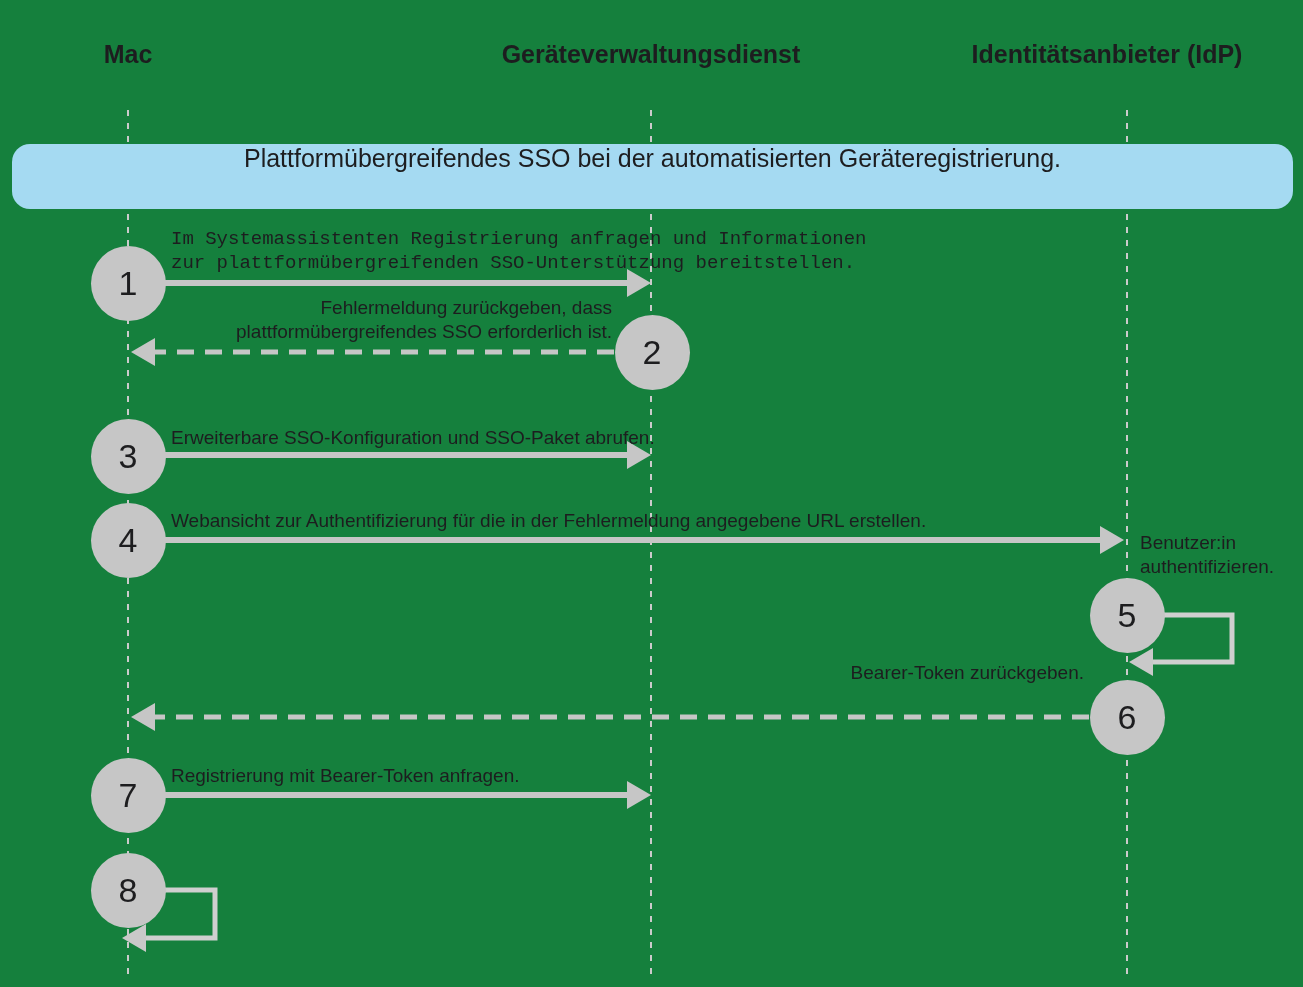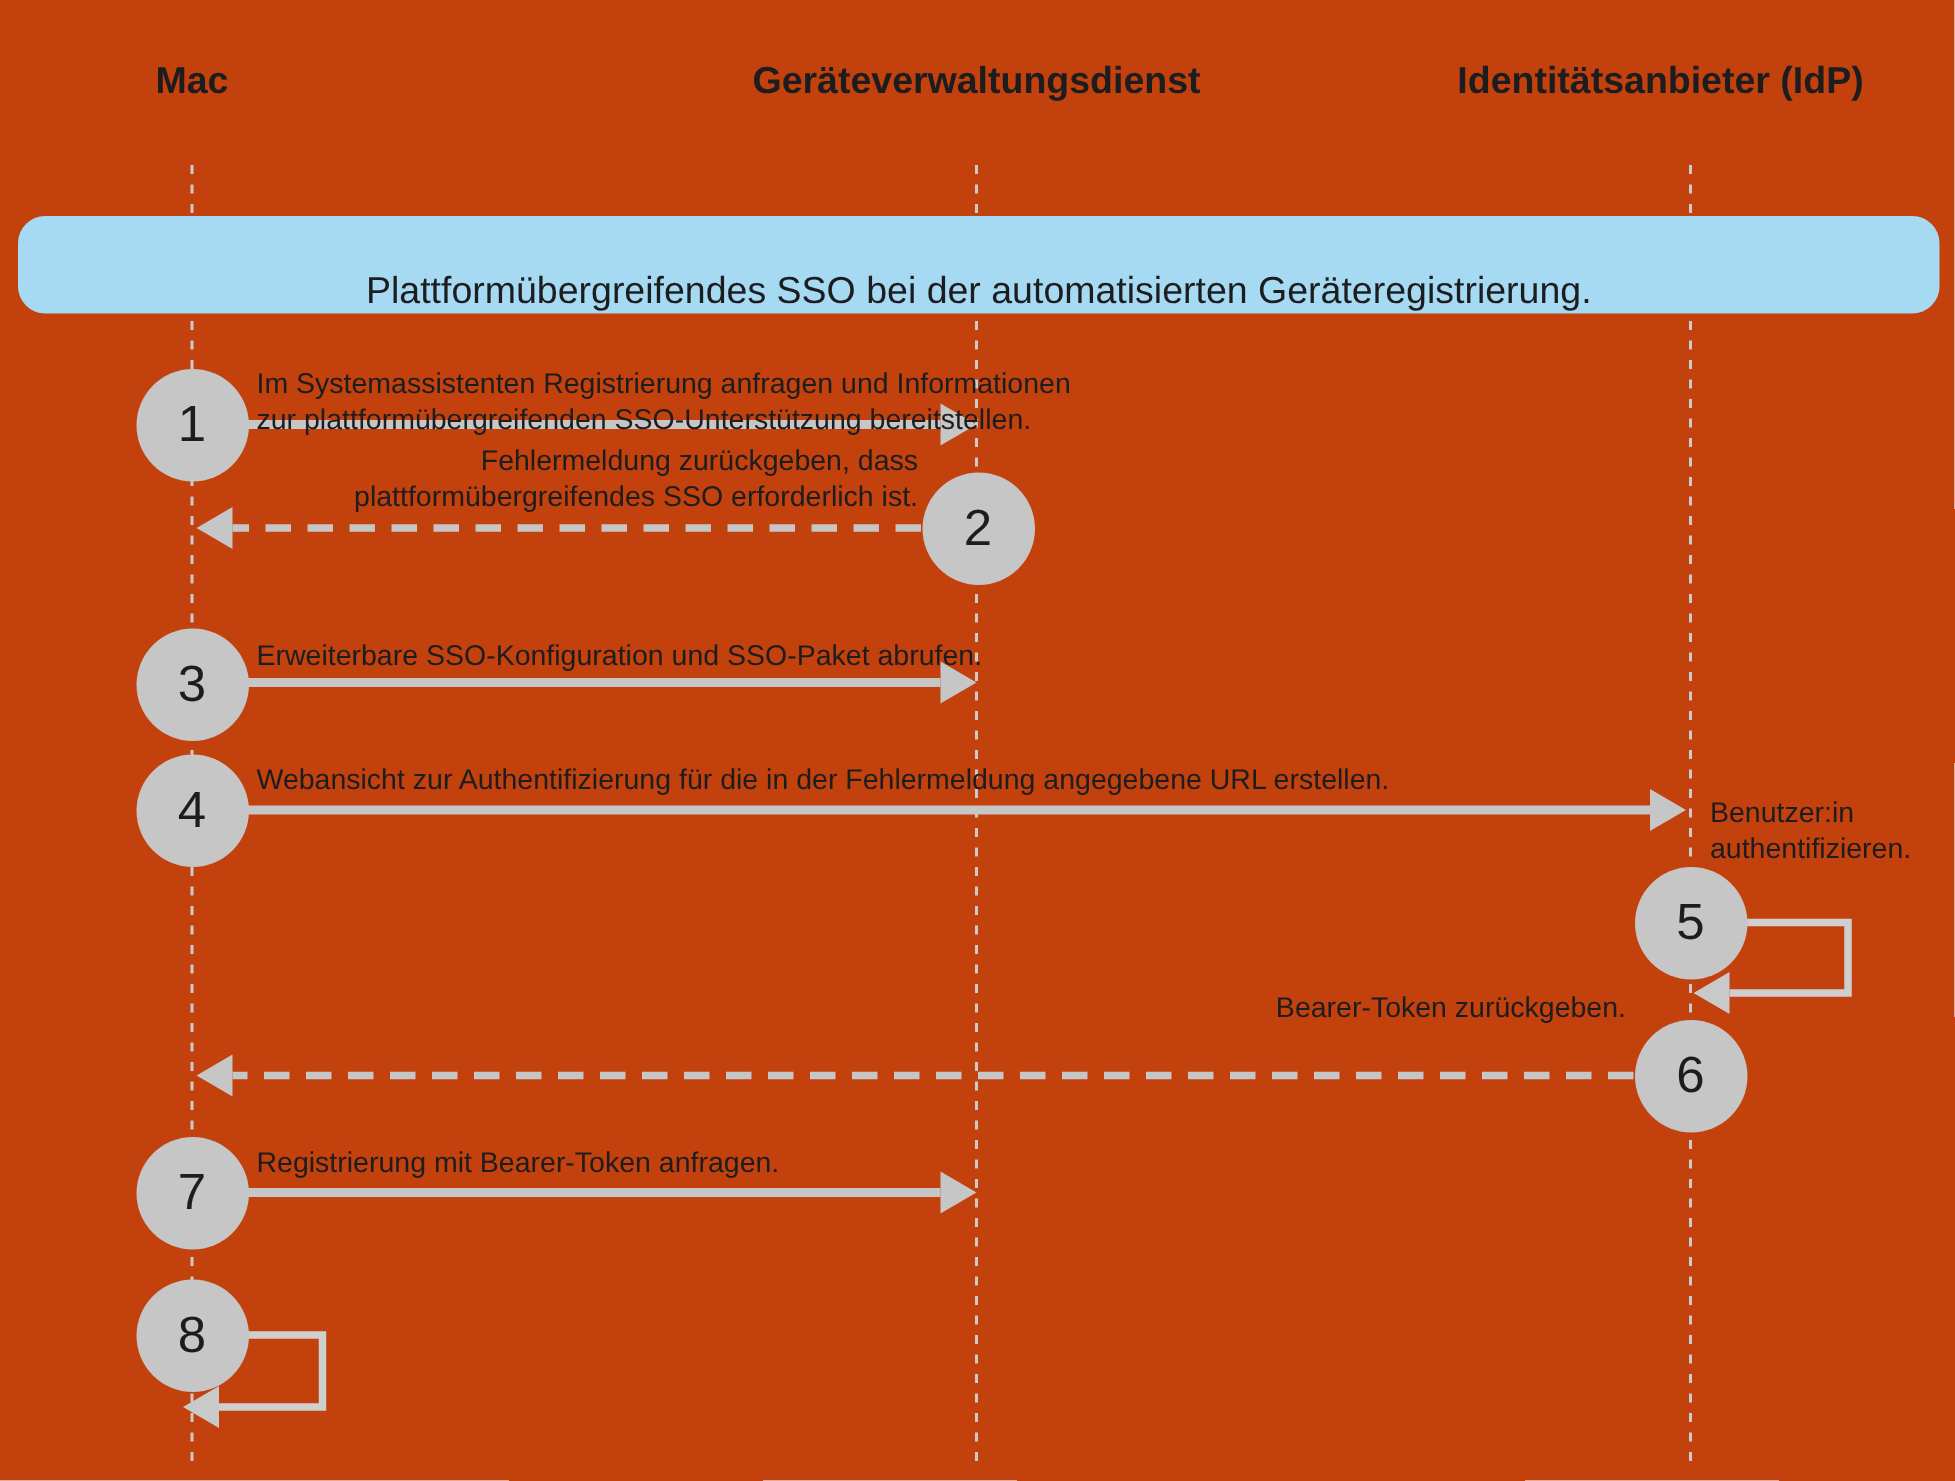--- a/index.html
+++ b/index.html
@@ -1,40 +1,40 @@
 <!DOCTYPE html>
 <html><head>
 <meta charset="utf-8">
 <style>
   html,body{margin:0;padding:0;background:#ffffff;}
   .canvas{
     position:relative;
     width:1303px;height:987px;
-    background:#c2410c;
+    background:#15803d;
     font-family:"Liberation Sans","DejaVu Sans",sans-serif;
     color:#1d1d1f;
     overflow:hidden;
   }
   svg.layer{position:absolute;left:0;top:0;}
   .lifeline{stroke:#cbcbcb;stroke-width:2;stroke-dasharray:6 7;fill:none;}
   .msg-solid{stroke:#c6c6c6;stroke-width:6;fill:none;}
   .msg-dashed{stroke:#c6c6c6;stroke-width:5;stroke-dasharray:17 11;fill:none;}
   .loop{stroke:#cfcfcf;stroke-width:5;fill:none;}
   .head{fill:#c6c6c6;stroke:none;}
   .head-loop{fill:#c9c9c9;stroke:none;}
   .actor-label{
     position:absolute;top:40px;
     transform:translateX(-50%);
     font-size:25px;font-weight:600;line-height:28px;
     white-space:nowrap;
   }
   .banner{
     position:absolute;left:12px;top:144px;width:1281px;height:65px;
     background:#a5daf2;border-radius:18px;
-    display:flex;align-items:flex-end;justify-content:center;
+    display:flex;align-items:flex-start;justify-content:center;
   }
   .banner-text{font-size:25px;font-weight:400;}
   .step-circle{
     position:absolute;width:75px;height:75px;border-radius:50%;
     background:#c6c6c6;
     display:flex;align-items:center;justify-content:center;
     font-size:34px;font-weight:400;color:#1d1d1f;
   }
   .msg{
     position:absolute;
@@ -105,21 +105,21 @@
 
   <div class="step-circle" style="left:90.5px;top:245.5px;">1</div>
   <div class="step-circle" style="left:614.5px;top:314.5px;">2</div>
   <div class="step-circle" style="left:90.5px;top:418.5px;">3</div>
   <div class="step-circle" style="left:90.5px;top:502.5px;">4</div>
   <div class="step-circle" style="left:1089.5px;top:577.5px;">5</div>
   <div class="step-circle" style="left:1089.5px;top:679.5px;">6</div>
   <div class="step-circle" style="left:90.5px;top:757.5px;">7</div>
   <div class="step-circle" style="left:90.5px;top:852.5px;">8</div>
 
-  <div class="msg" style="left:171px;top:245px;">Im Systemassistenten Registrierung anfragen und Informationen
+  <div class="msg" style="left:171px;top:227px;font-family:Liberation Mono, monospace;">Im Systemassistenten Registrierung anfragen und Informationen
 zur plattformübergreifenden SSO-Unterstützung bereitstellen.</div>
   <div class="msg align-right" style="right:691px;top:296px;">Fehlermeldung zurückgeben, dass
 plattformübergreifendes SSO erforderlich ist.</div>
   <div class="msg" style="left:171px;top:509px;">Webansicht zur Authentifizierung für die in der Fehlermeldung angegebene URL erstellen.</div>
   <div class="msg" style="left:171px;top:426px;">Erweiterbare SSO-Konfiguration und SSO-Paket abrufen.</div>
   <div class="msg" style="left:1140px;top:531px;">Benutzer:in
 authentifizieren.</div>
   <div class="msg align-right" style="right:219px;top:648px;margin-top:13px;">Bearer-Token zurückgeben.</div>
   <div class="msg" style="left:171px;top:764px;">Registrierung mit Bearer-Token anfragen.</div>
 

